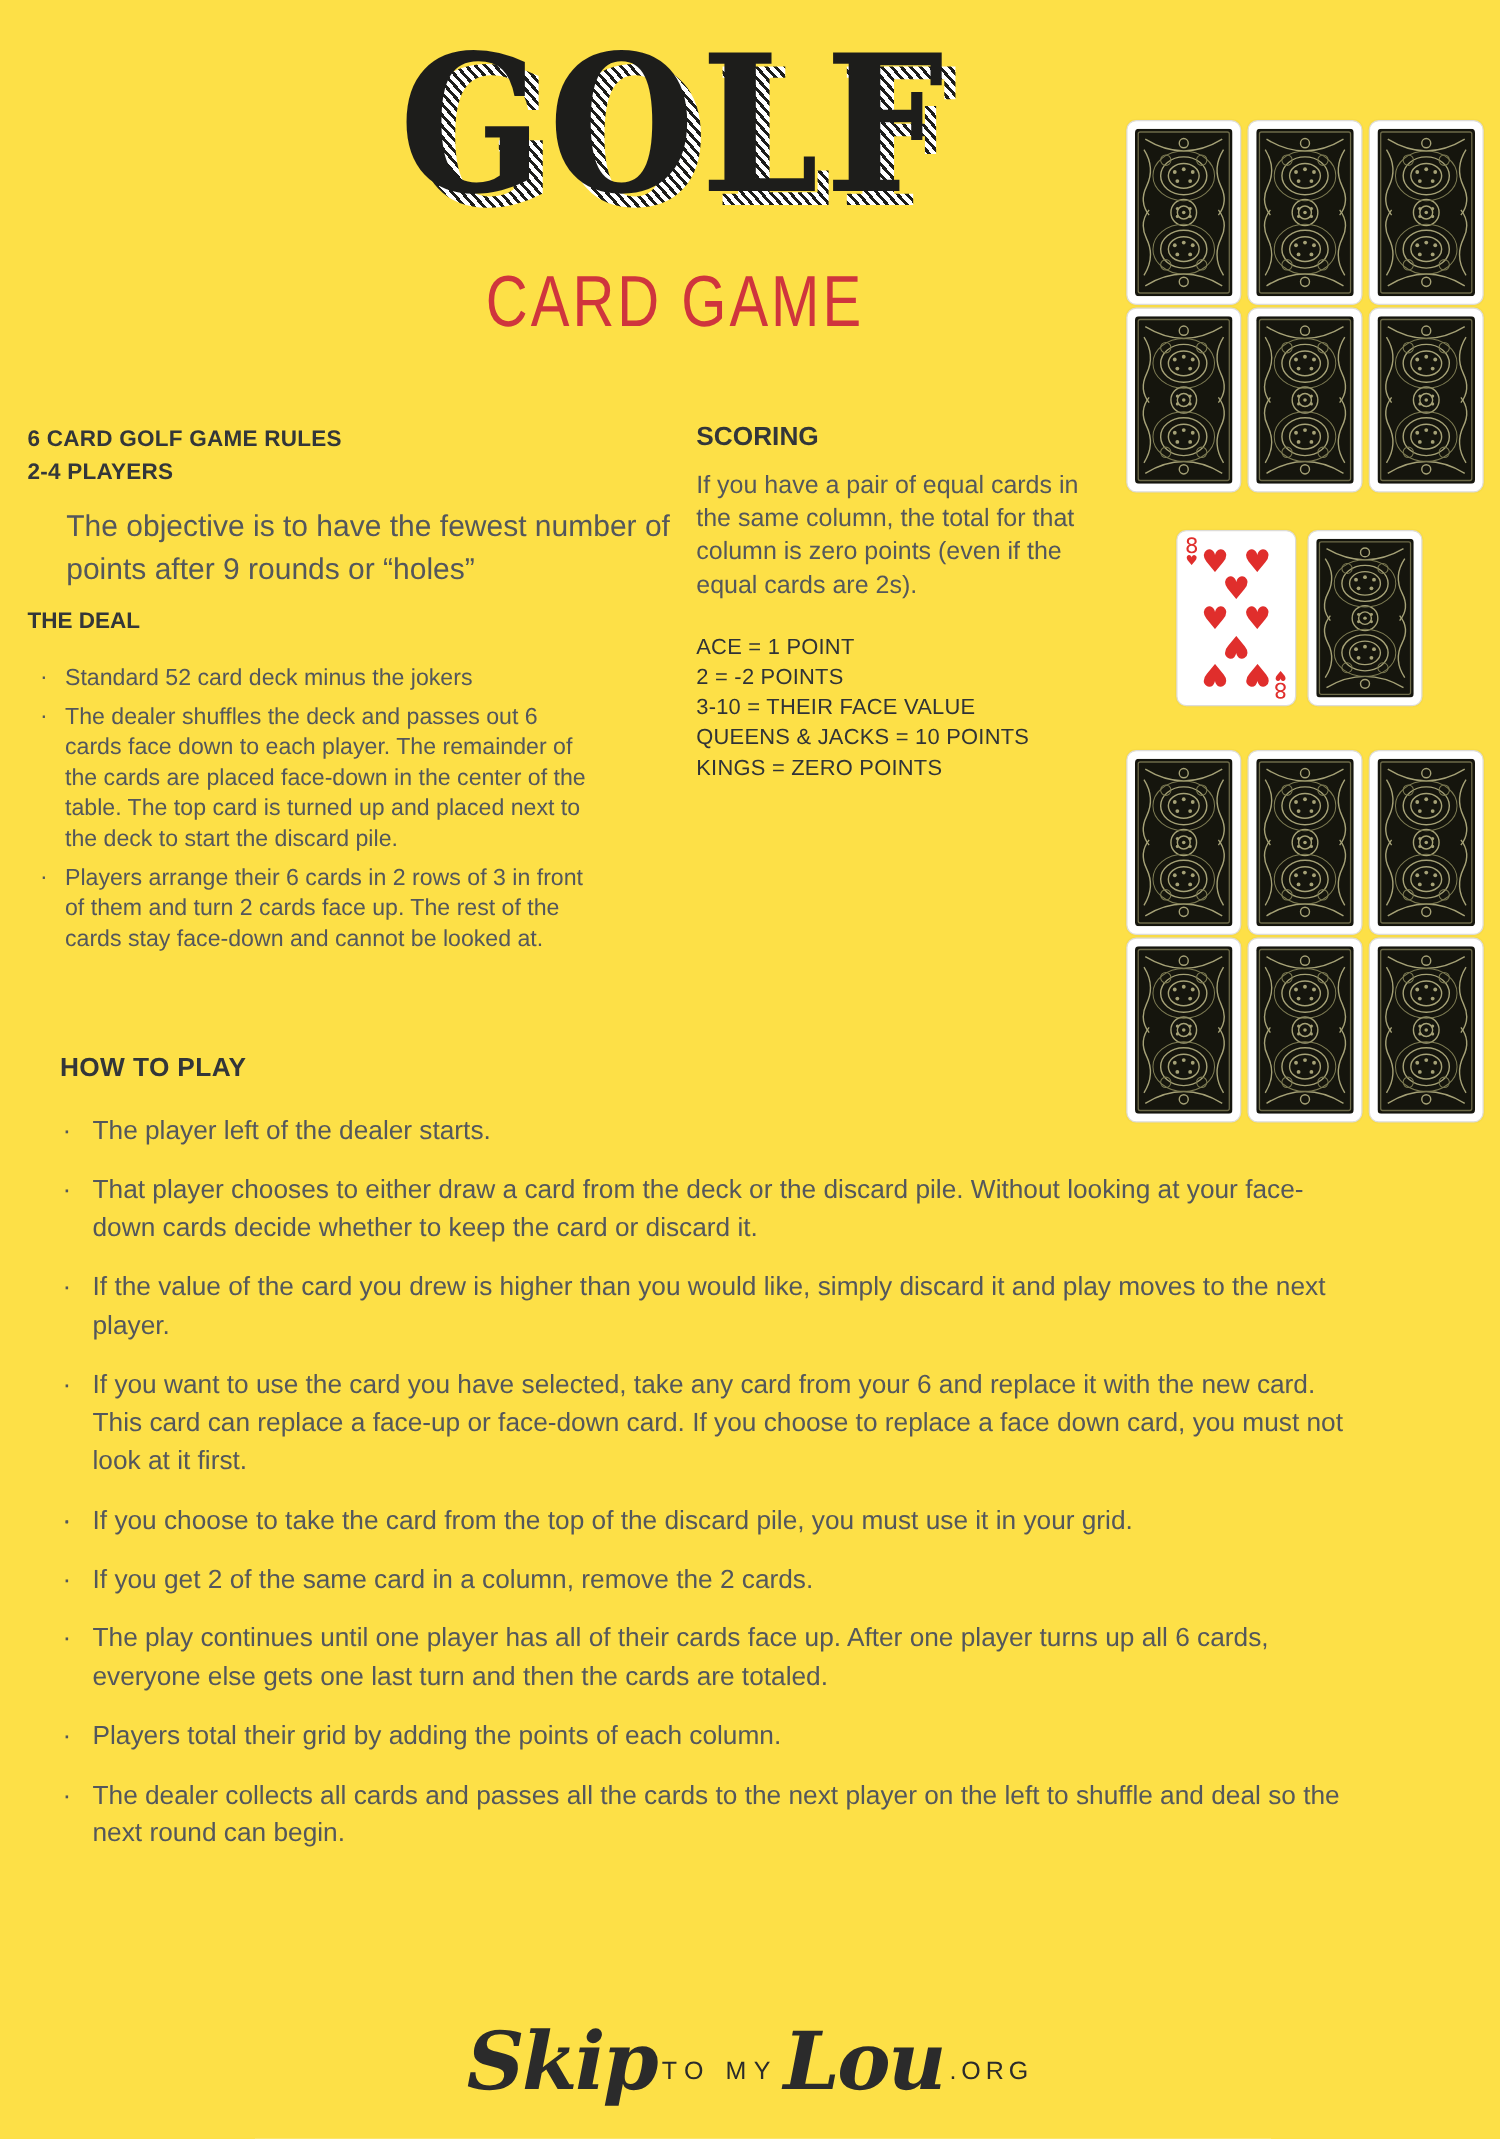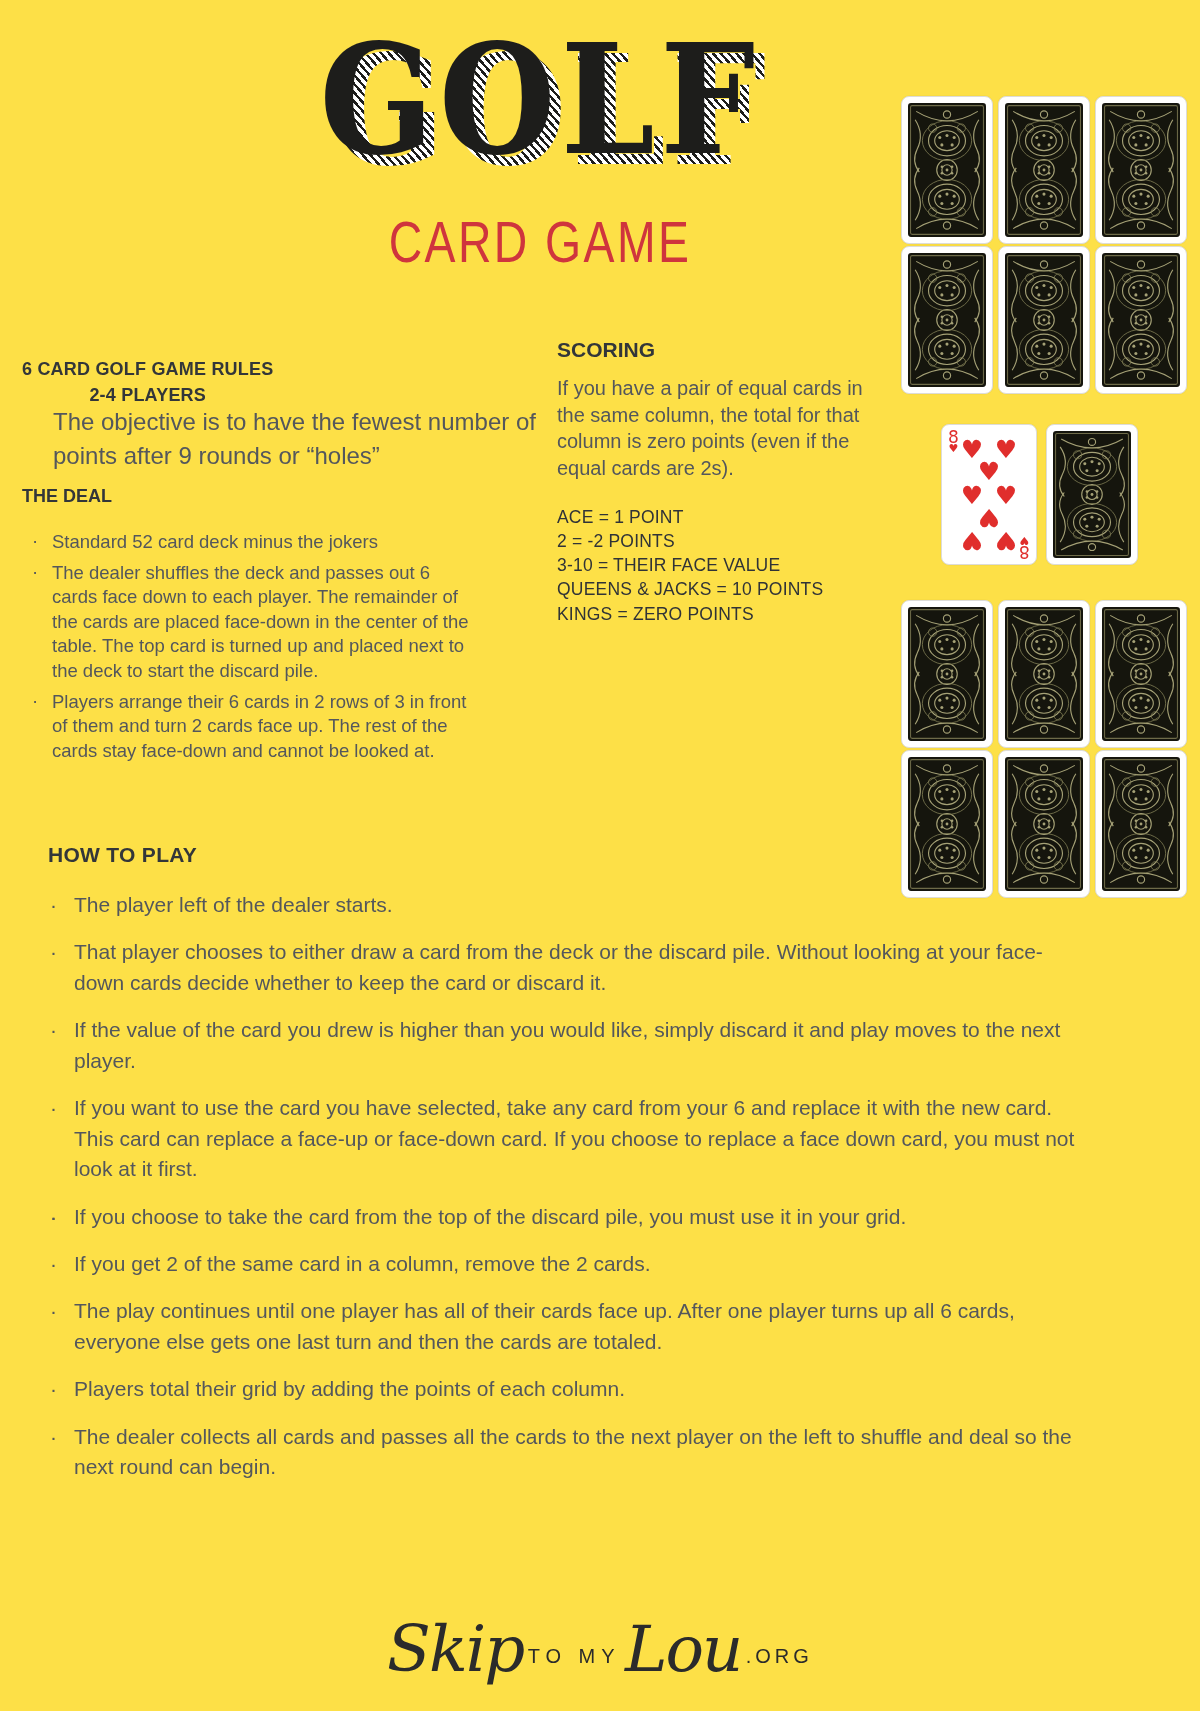--- a/index.html
+++ b/index.html
@@ -23,21 +23,21 @@
   .subtitle {
     margin-top:8px; font-family:"Liberation Sans", sans-serif;
     font-size:58px; line-height:1; color:#cf353d; font-weight:400;
     transform:scaleX(.80); transform-origin:center; letter-spacing:3px; white-space:nowrap;
   }
 
   
   .h-bold { font-weight:bold; color:#333639; }
   .body-gray { color:#54575c; }
 
-  .intro-head { position:absolute; left:22px; top:356px; font-size:18px; line-height:1.45; letter-spacing:.2px;text-align:center; }
+  .intro-head { position:absolute; left:22px; top:338px; font-size:18px; line-height:1.45; letter-spacing:.2px; }
   .objective  { position:absolute; left:22px; top:405px; width:505px; font-size:24px; line-height:1.42; font-weight:400;margin-left:31px; }
   .deal-head  { position:absolute; left:22px; top:486px; font-size:18px; }
   .deal-list  { position:absolute; left:22px; top:530px; width:455px; font-size:18.5px; line-height:1.33; list-style:none; }
   .deal-list li { position:relative; padding-left:30px; margin-bottom:6px; }
   .bullet-dot { position:absolute; left:10px; top:-1px; color:#54575c; }
 
   .scoring-head { position:absolute; left:557px; top:338px; font-size:21px; }
   .scoring-intro{ position:absolute; left:557px; top:375px; width:325px; font-size:20px; line-height:1.33; }
   .scoring-list { position:absolute; left:557px; top:505px; width:340px; list-style:none;
                   font-size:17.5px; line-height:1.38; font-weight:normal; color:#303337; letter-spacing:.2px; }
@@ -60,21 +60,21 @@
   .pip.flip { transform:translate(-50%,-50%) rotate(180deg); }
   .corner-index { position:absolute; color:#e02e2c; text-align:center; line-height:.85;
                   font-family:"DejaVu Sans", sans-serif; font-weight:400; }
   .corner-index .rank { font-size:17px; display:block; }
   .corner-index .suit-sm { font-size:11px; display:block; }
   .corner-tl { left:6px; top:5px; }
   .corner-br { right:6px; bottom:5px; transform:rotate(180deg); }
 
   
   .footer-logo { position:absolute; left:0; top:1612px; width:1200px; text-align:center; color:#2b2b2b; }
-  .logo-script { font-family:"DejaVu Serif", serif; font-style:italic; font-weight:normal; font-size:64px; letter-spacing:-2px; }
+  .logo-script { font-family:"DejaVu Serif", serif; font-style:italic; font-weight:bold; font-size:64px; letter-spacing:-2px; }
   .logo-caps { font-family:"Liberation Sans", sans-serif; font-size:20px; letter-spacing:6px; font-weight:400; position:relative; top:-8px; }
   .logo-caps.org { letter-spacing:4px; }
 </style>
 </head>
 <body>
 
 <div class="page">
 
   <div class="title-wrap">
     <div class="golf">

